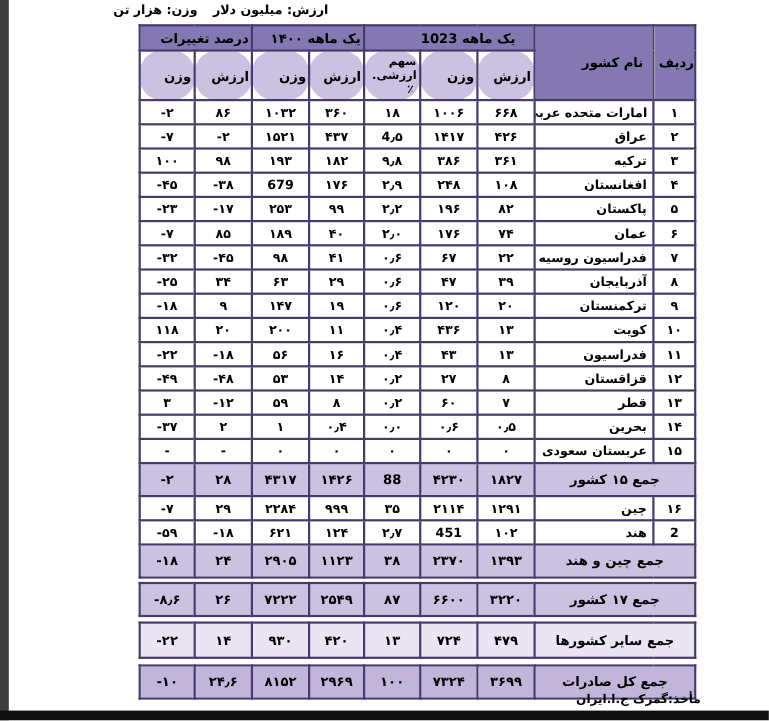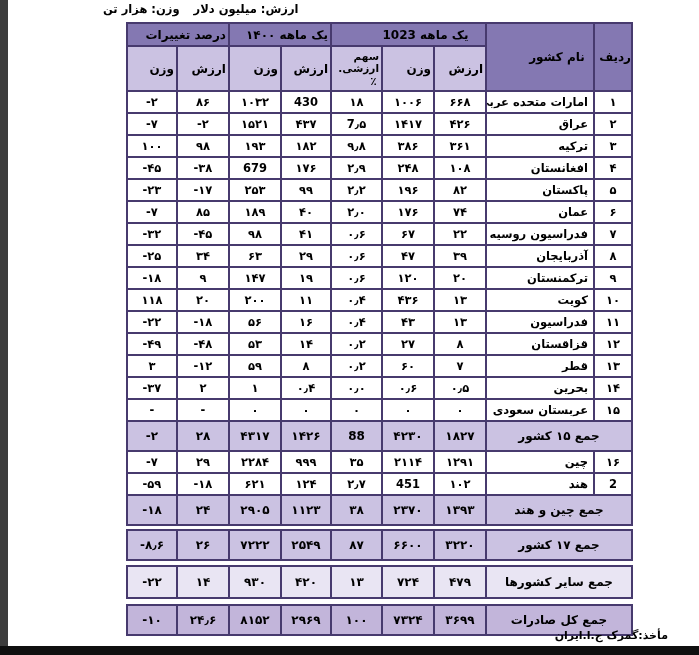--- a/index.html
+++ b/index.html
@@ -45,37 +45,37 @@
     font-weight: bold;
     text-align: center;
     vertical-align: middle;
     overflow: hidden;
     white-space: nowrap;
   }
   thead tr.group-row { height: 23px; }
   thead tr.sub-row   { height: 45px; }
   th { font-size: 12px; padding-left: 36px; }
   th.hdr-dark  { background: #8478b2; }
-  th.hdr-light { background: #cbc2e2; }
+  th.hdr-light { background: #cbc2e2; border-radius: 20px; }
   th.share-h   { font-size: 10.5px; line-height: 1.2; white-space: normal; }
   tbody tr { height: 22px; background: #fff; }
   td { font-size: 11.5px; }
   td.num { direction: ltr; }
   td.country-cell { text-align: right; padding-right: 5px; }
   tr.r-total { height: 30px; }
   tr.r-total td { background: #cbc2e2; font-size: 12px; }
   tr.r-light { height: 32px; }
   tr.r-light td { background: #e9e5f3; font-size: 12px; }
   tr.r-grand { height: 30px; }
   tr.r-grand td { background: #c2b5da; font-size: 12px; }
   table.sec-2 { margin-top: 3px; }
   table.sec-3 { margin-top: 4px; }
   table.sec-4 { margin-top: 5px; }
   .source-note {
-    position: absolute; top: 629px; right: 31px;
+    position: absolute; top: 629px; right: 62px;
     direction: rtl;
     font-size: 11px; font-weight: bold;
   }
 </style>
 </head>
 <body>
 
 <div class="edge-left"></div>
 <div class="edge-bottom"></div>
 
@@ -116,31 +116,31 @@
         <th class="hdr-light">وزن</th>
       </tr>
     </thead>
     <tbody>
         <tr>
           <td>۱</td>
           <td class="country-cell">امارات متحده عربی</td>
           <td class="num">۶۶۸</td>
           <td class="num">۱۰۰۶</td>
           <td class="num">۱۸</td>
-          <td class="num">430</td>
+          <td class="num">۳۶۰</td>
           <td class="num">۱۰۳۲</td>
           <td class="num">۸۶</td>
           <td class="num">-۲</td>
         </tr>
         <tr>
           <td>۲</td>
           <td class="country-cell">عراق</td>
           <td class="num">۴۲۶</td>
           <td class="num">۱۴۱۷</td>
-          <td class="num">7٫۵</td>
+          <td class="num">4٫۵</td>
           <td class="num">۴۳۷</td>
           <td class="num">۱۵۲۱</td>
           <td class="num">-۲</td>
           <td class="num">-۷</td>
         </tr>
         <tr>
           <td>۳</td>
           <td class="country-cell">ترکیه</td>
           <td class="num">۳۶۱</td>
           <td class="num">۳۸۶</td>

